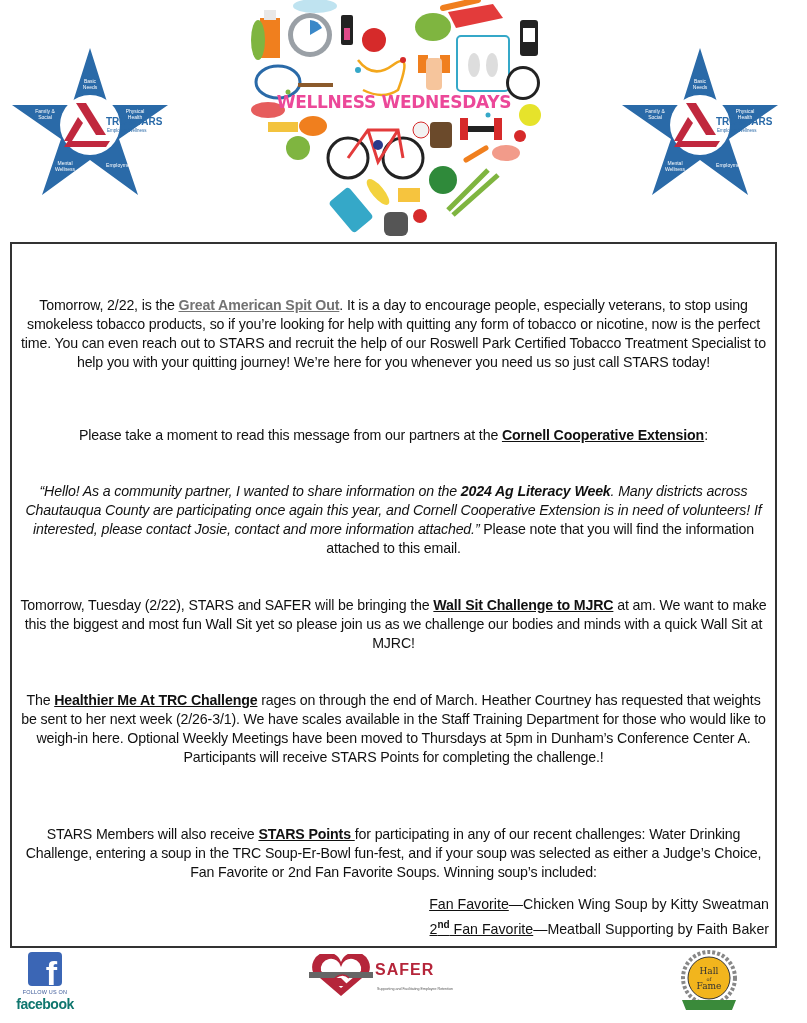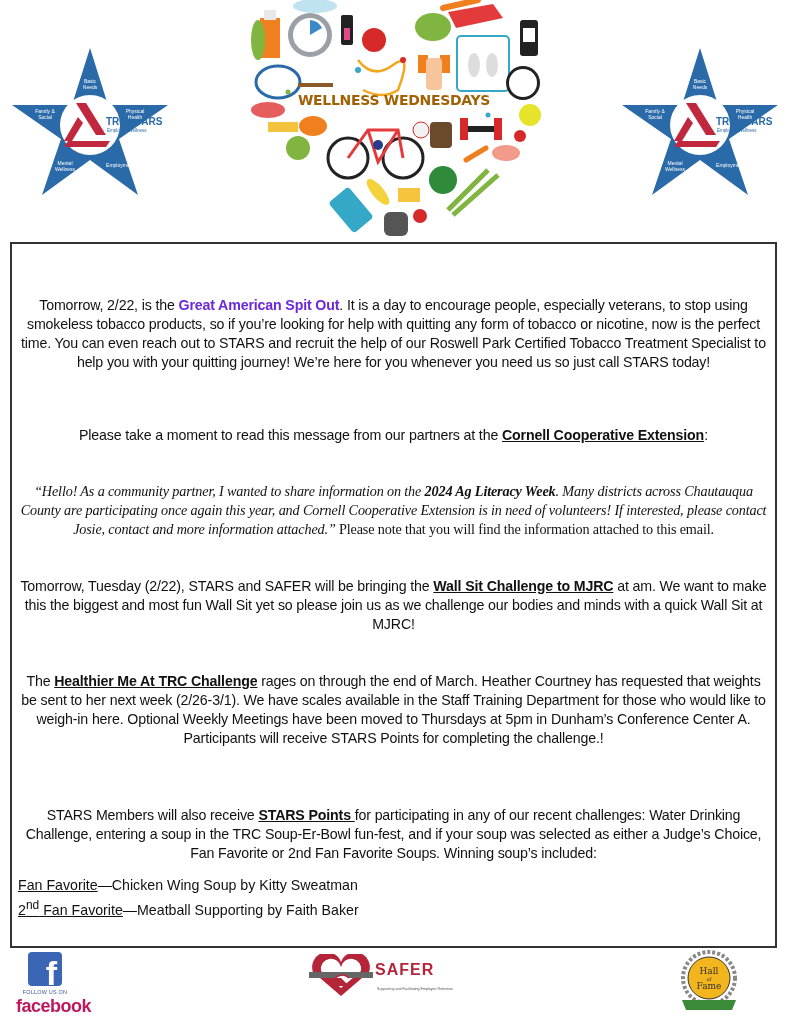--- a/index.html
+++ b/index.html
@@ -9,57 +9,57 @@
   .header { position: absolute; left: 0; top: 0; width: 807px; height: 240px; }
   .star-logo { position: absolute; width: 160px; height: 150px; text-align: right; }
   .star-left { left: 10px; top: 45px; }
   .star-right { left: 620px; top: 45px; }
   .star-logo svg { width: 100%; height: 100%; }
 
   .heart-banner { position: absolute; left: 238px; top: 0; width: 312px; height: 240px; }
   .heart-banner svg { width: 100%; height: 100%; }
   .banner-title {
     position: absolute; left: 0; right: 0; top: 92px; text-align: center;
-    font-family: "DejaVu Sans", sans-serif; font-weight: bold; font-size: 14px;
-    letter-spacing: -0.3px; color: #a16207;
+    font-family: "DejaVu Sans", sans-serif; font-weight: bold; font-size: 17px;
+    letter-spacing: -0.3px; color: #ec4899;
   }
 
   .content-box {
     position: absolute; left: 10px; top: 242px; width: 767px; height: 706px;
     border: 2px solid #333; background: #fff;
   }
   .content-inner { position: absolute; left: 0; right: 0; top: 52px; padding: 0 6px; }
   .para {
     font-size: 14.2px; line-height: 19px; text-align: center; color: #111;
     font-family: "Liberation Sans", sans-serif; letter-spacing: -0.15px;
   }
   .para b, .para .bold { font-weight: bold; }
   .u { text-decoration: underline; }
-  .link { color: #6d28d9; font-weight: bold; cursor: pointer; }
+  .link { color: #737373; font-weight: bold; text-decoration: underline; cursor: pointer; }
   .ital { font-style: italic; }
 
   .p1 { margin-top: 0; }
   .p2 { margin-top: 54px; }
-  .p3 { margin-top: 37px; font-family: Liberation Serif, serif; }
+  .p3 { margin-top: 37px; }
   .p4 { margin-top: 38px; }
   .p5 { margin-top: 38px; }
   .p6 { margin-top: 58px; }
   .winners { margin-top: 10px; }
-  .winner { font-size: 14.2px; line-height: 25px; text-align: left; }
-  .winner sup { font-size: 12px; vertical-align: super; line-height: 0; }
+  .winner { font-size: 14.2px; line-height: 25px; text-align: right; }
+  .winner sup { font-size: 10px; vertical-align: super; line-height: 0; font-weight: bold; }
 
   .footer { position: absolute; left: 0; top: 950px; width: 807px; height: 73px; }
   .fb { position: absolute; left: 16px; top: 2px; width: 58px; height: 68px; text-align: center; }
   .fb-square {
     width: 34px; height: 34px; margin: 0 auto; background: #3b66b5; border-radius: 4px;
     position: relative; overflow: hidden;
   }
   .fb-f { position: absolute; right: 5px; bottom: -4px; color: #fff; font-weight: bold; font-size: 34px; line-height: 34px; font-family: "Liberation Sans", sans-serif; }
   .fb-follow { font-size: 5.5px; color: #3b5998; margin-top: 3px; letter-spacing: 0.2px; }
-  .fb-word { font-size: 18px; font-weight: bold; color: #be185d; margin-top: 1px; letter-spacing: -0.5px; }
+  .fb-word { font-size: 14px; font-weight: bold; color: #0f766e; margin-top: 1px; letter-spacing: -0.5px; }
 
   .safer { position: absolute; left: 305px; top: 4px; width: 180px; height: 44px; }
   .safer svg { position: absolute; left: 0; top: 0; width: 72px; height: 44px; }
   .safer-word {
     position: absolute; left: 70px; top: 7px; font-size: 16px; font-weight: bold;
     color: #b5253a; letter-spacing: 1px; font-family: "Liberation Sans", sans-serif;
   }
   .safer-tag { position: absolute; left: 72px; top: 33px; font-size: 3.6px; color: #555; white-space: nowrap; }
 
   .hof { position: absolute; left: 676px; top: 0; width: 66px; height: 66px; }

